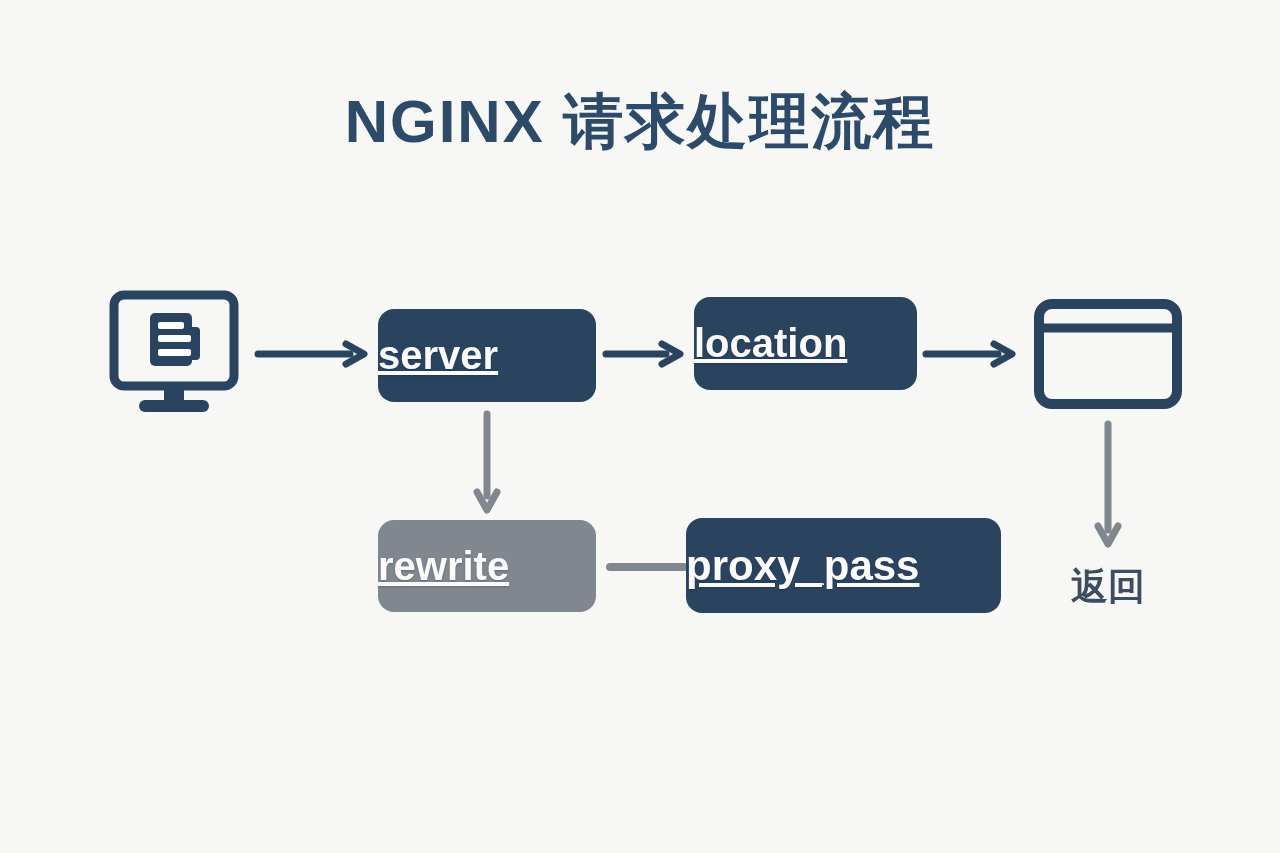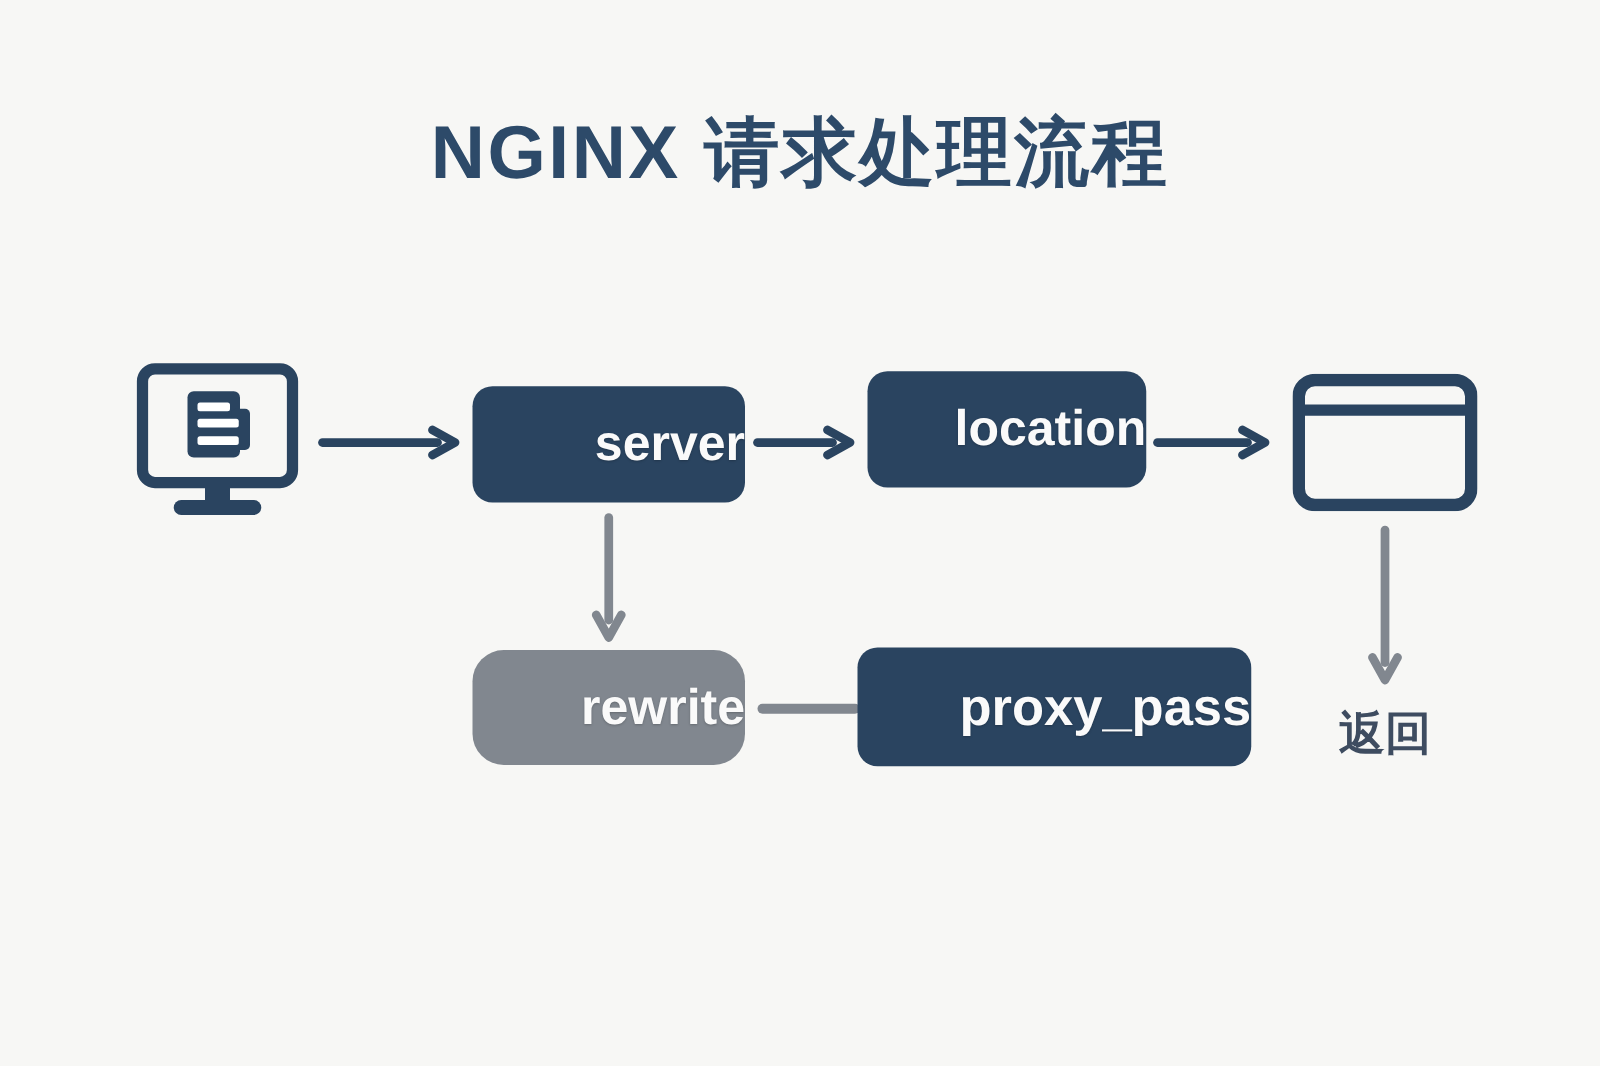--- a/index.html
+++ b/index.html
@@ -28,29 +28,30 @@
     text-align: center;
     font-size: 60px;
     font-weight: 700;
     letter-spacing: 2px;
     color: var(--title_navy);
   }
   .node {
     position: absolute;
     display: flex;
     align-items: center;
-    justify-content: flex-end;
+    justify-content: flex-start;
     border-radius: 16px;
     color: var(--node_text);
     font-weight: 700;
     font-size: 40px;
     text-shadow: 0 1px 2px rgba(0,0,0,0.22);
+    text-decoration: underline;
   }
   .node.navy { background: var(--navy); }
-  .node.gray { background: var(--gray); border-radius: 25px; }
+  .node.gray { background: var(--gray); }
   .node-server    { left: 378px; top: 309px; width: 218px; height: 93px; }
   .node-location  { left: 694px; top: 297px; width: 223px; height: 93px; }
   .node-rewrite   { left: 378px; top: 520px; width: 218px; height: 92px; }
   .node-proxy     { left: 686px; top: 518px; width: 315px; height: 95px; font-size: 42px; }
 
   .icon-wrap { position: absolute; }
   .client-icon  { left: 108px; top: 290px; width: 132px; height: 126px; }
   .browser-icon { left: 1034px; top: 299px; width: 148px; height: 110px; }
 
   .arrow { position: absolute; }

